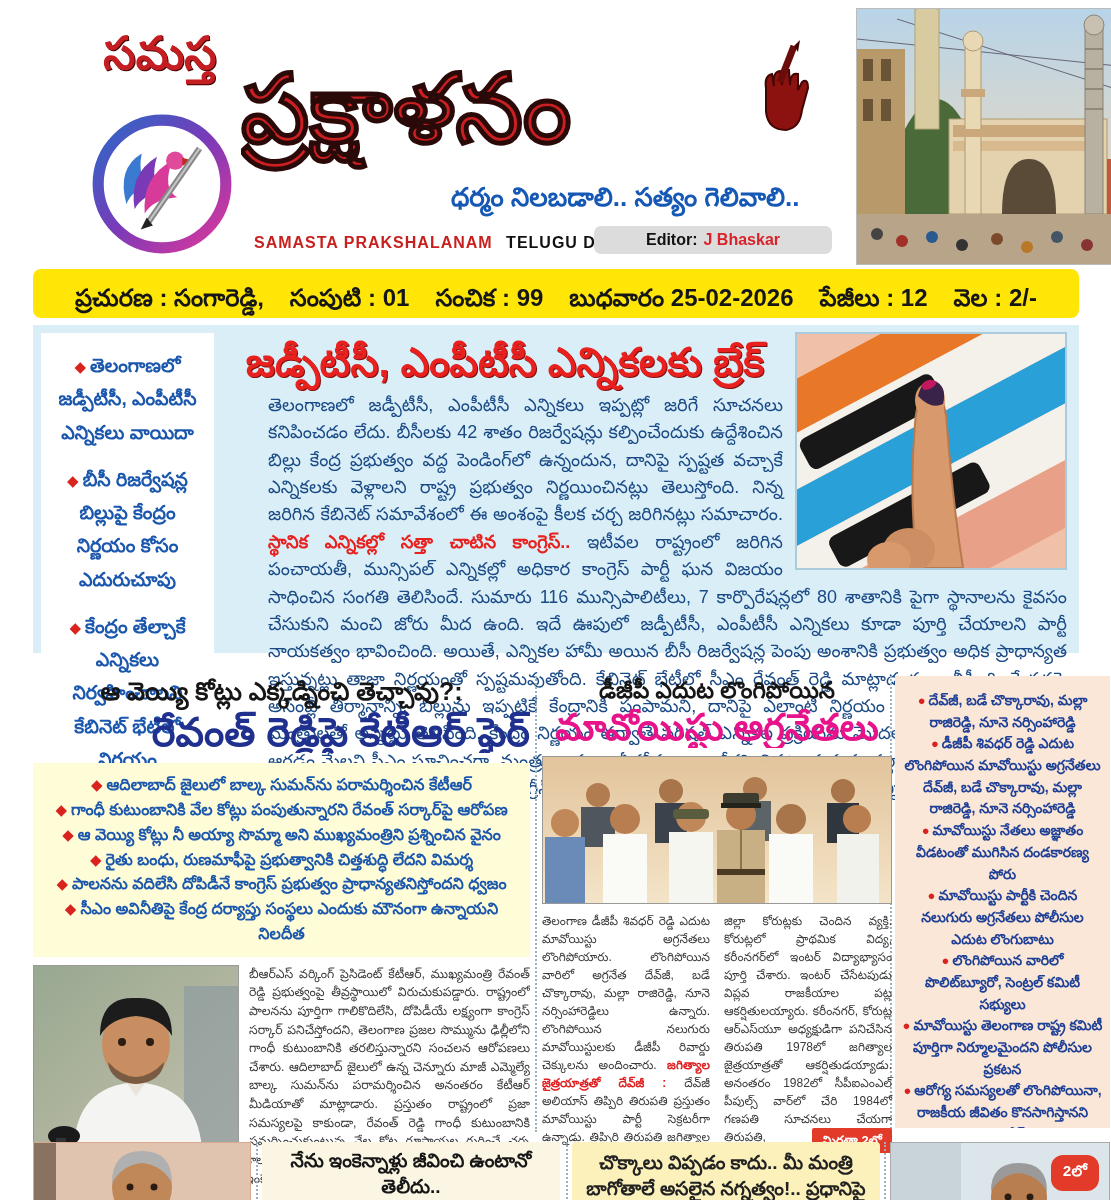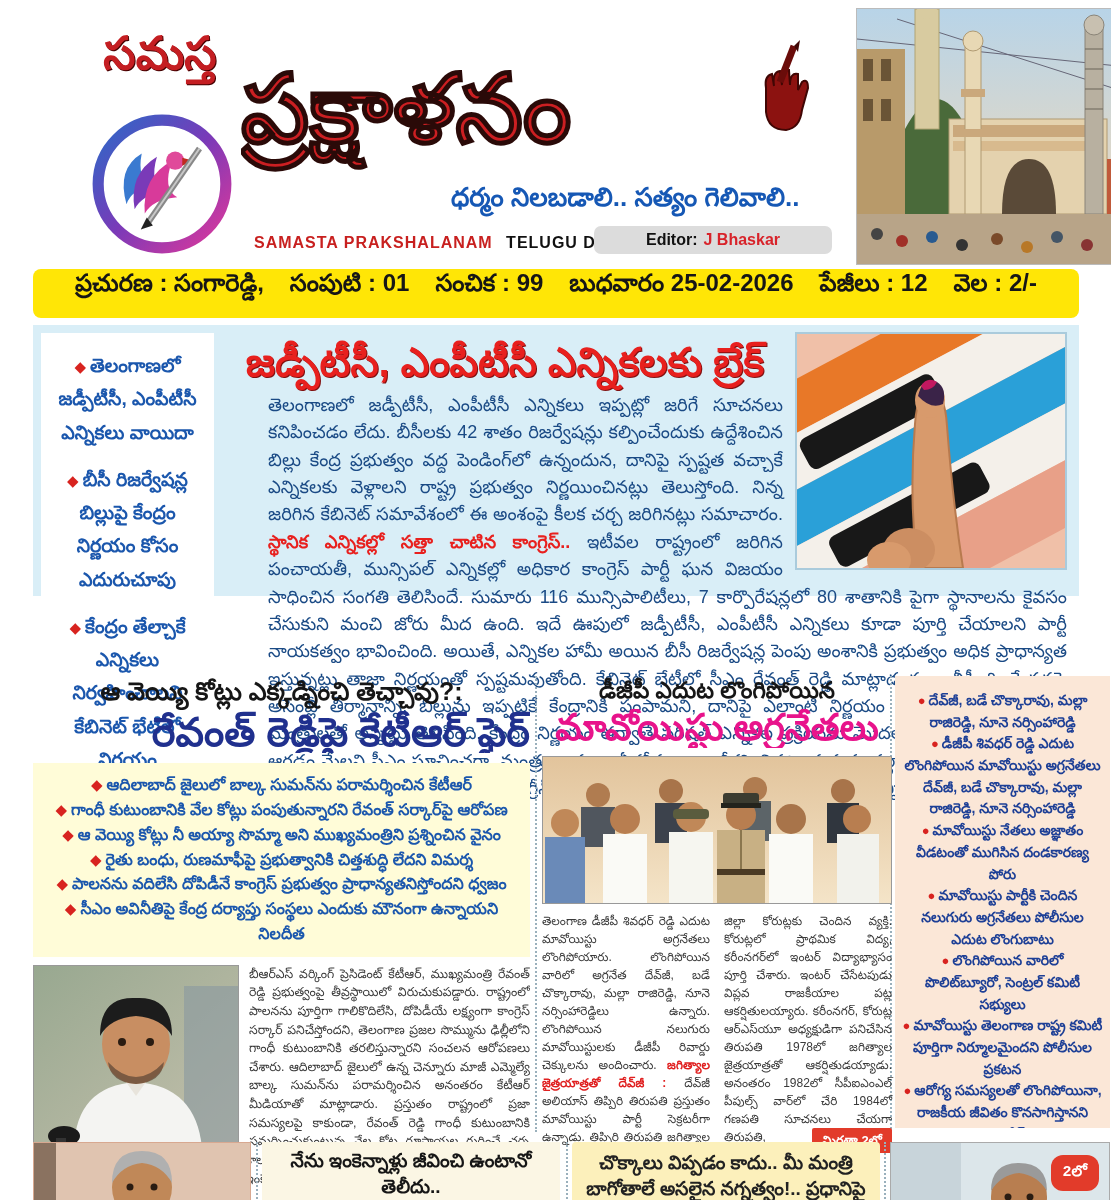--- a/index.html
+++ b/index.html
@@ -23,25 +23,25 @@
   .editor-strip { position:absolute; left:558px; top:226px; width:238px; height:28px;
     background:#dcdcdc; display:flex; align-items:center; justify-content:center;
     font-size:16px; font-weight:bold; gap:6px;border-radius:7px; }
   .editor-strip .lbl { color:#111; }
   .editor-strip .val { color:#d8232a; }
   .charminar { position:absolute; left:820px; top:8px; width:290px; height:257px;
     border:1px solid #bbb; overflow:hidden; }
 
   
   .infobar { position:absolute; left:33px; top:269px; width:1046px; height:49px;
-    background:#ffe606; border-radius:8px; display:flex; align-items:flex-start; justify-content:center;
+    background:#ffe606; border-radius:8px; display:flex; align-items:flex-end; justify-content:center;
     gap:26px; font-size:24px; font-weight:bold; color:#161616; }
 
   
-  .lead { position:absolute; left:33px; top:325px; width:1046px; height:271px; background:#d9eef7; }
+  .lead { position:absolute; left:33px; top:325px; width:1046px; height:328px; background:#d9eef7; }
   .lead-sidebar { position:absolute; left:8px; top:8px; width:173px; height:328px;
     background:#fff; padding:16px 8px; text-align:center; }
   .side-item { font-size:19px; font-weight:bold; color:#1b57ad; line-height:1.75; margin-bottom:14px; }
   .diamond { color:#d8231f; font-size:15px; margin-right:4px; }
   .lead-main { position:absolute; left:188px; top:5px; width:852px; height:334px; padding:0 6px; }
   .lead-photo { float:right; width:272px; height:238px; margin:2px 0 6px 12px;
     border:2px solid #aacbdc; overflow:hidden; background:#f0c8b2; }
   .lead-headline { text-align:center; font-size:40px; font-weight:bold; color:#e8201e;
     line-height:1.0; padding:12px 0 10px 0; white-space:nowrap; overflow:hidden;
     text-shadow:1px 1px 0 #801010; }

